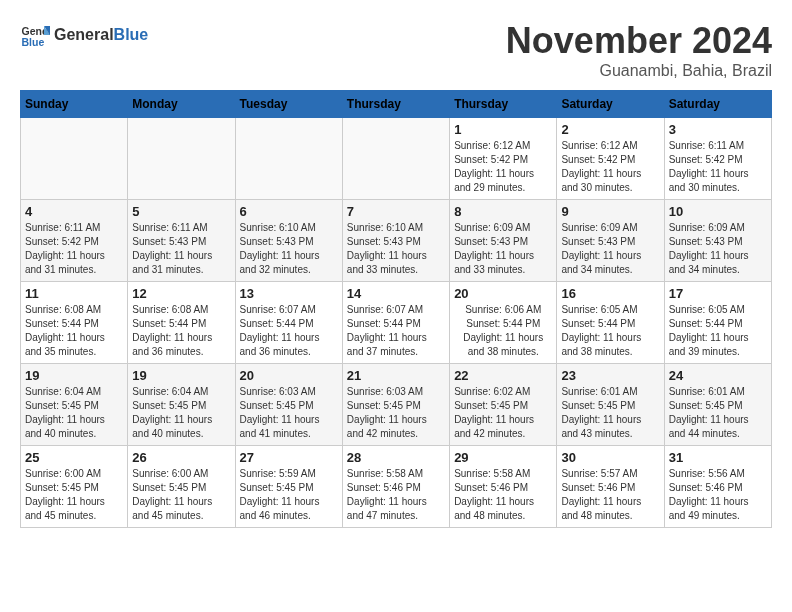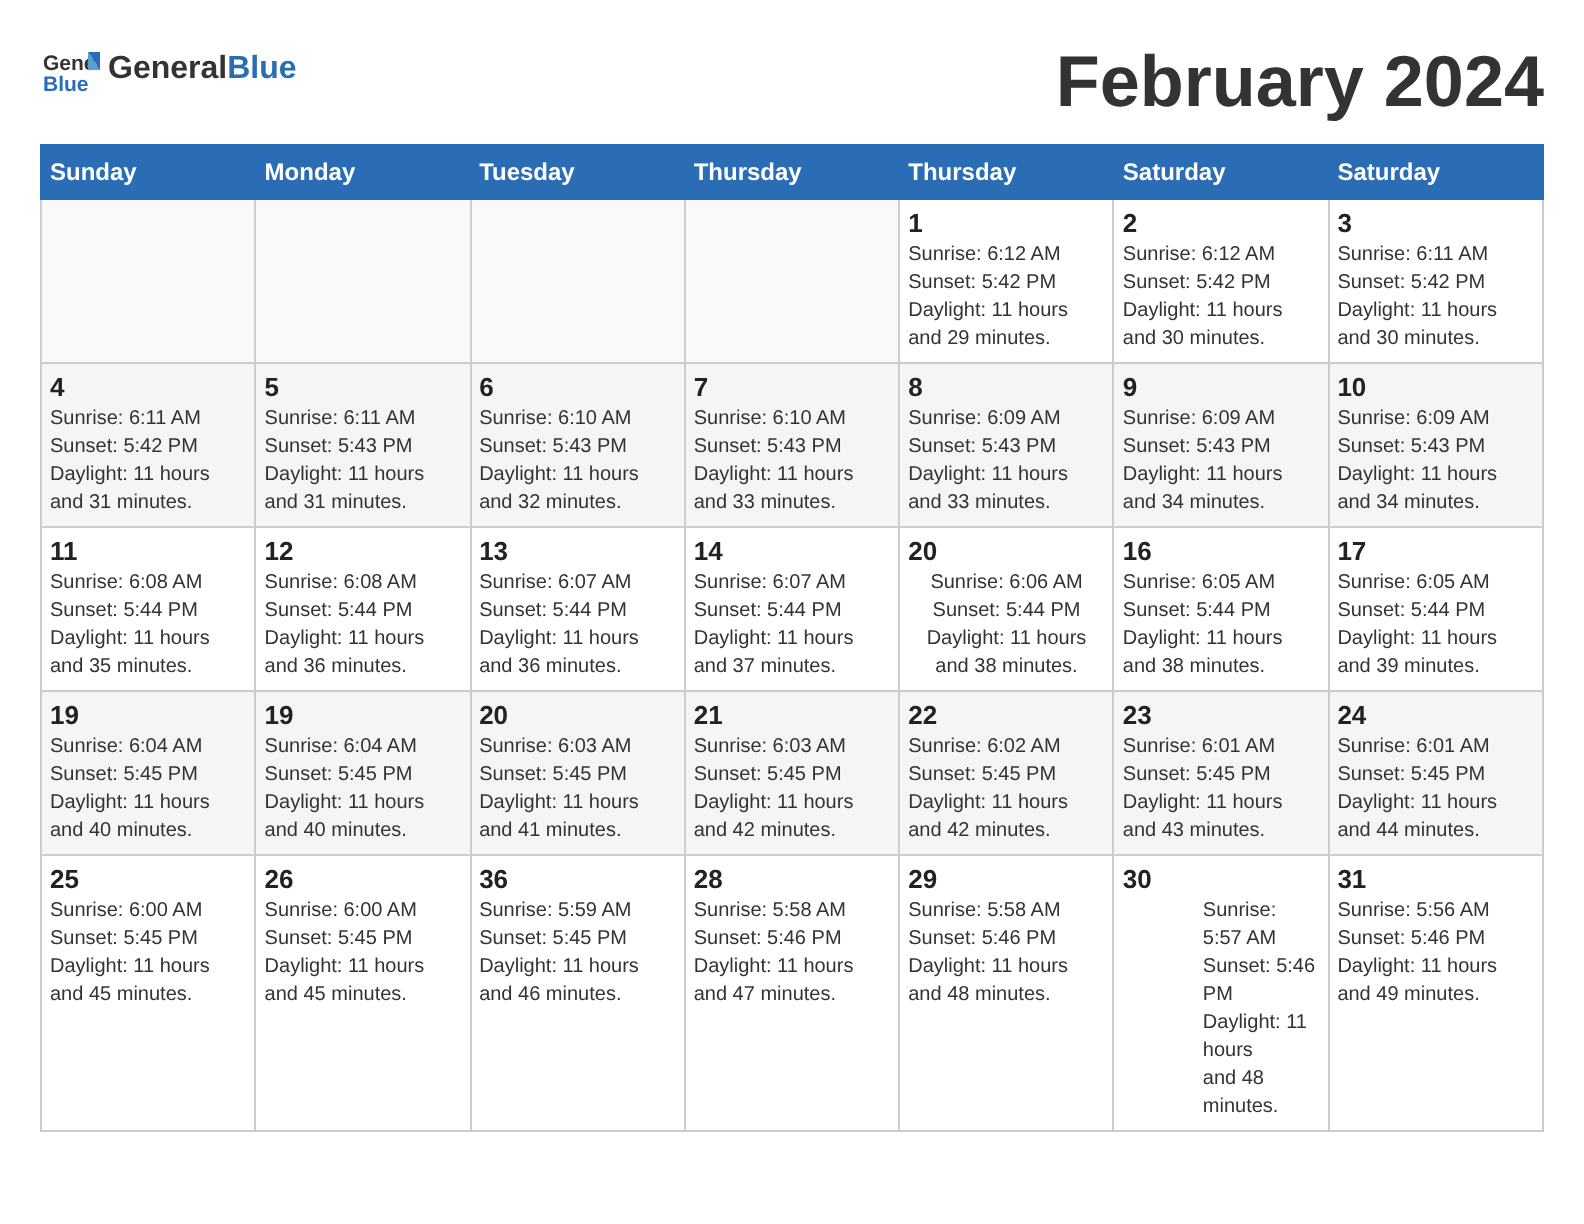--- a/index.html
+++ b/index.html
@@ -37,21 +37,21 @@
       font-size: 16px;
       color: #555;
     }
     .calendar {
       width: 100%;
       border-collapse: collapse;
       font-size: 11px;
     }
     .calendar th {
       background: #2a6db5;
-      color: #ffffff;
+      color: #000000;
       padding: 6px 4px;
       text-align: left;
       font-size: 12px;
       border: 1px solid #2a6db5;
     }
     .calendar td {
       border: 1px solid #ccc;
       vertical-align: top;
       padding: 4px;
       width: calc(100% / 7);
@@ -92,21 +92,22 @@
       <polygon points="32,8 40,20 32,20" fill="#5a9fd4"></polygon>
     </svg>
     <div>
       <div style="display:flex; gap:0;">
         <span style="font-size:16px;font-weight:bold;color:#333;">General</span>
           <span style="font-size:16px;font-weight:bold;color:#2a6db5;">Blue</span>
       </div>
     </div>
   </div>
   <div class="title-block">
-    <div class="title-month">February 2024</div>
+    <div class="title-month">November 2024</div>
+    <div class="title-location">Guanambi, Bahia, Brazil</div>
   </div>
 </div>
 
 <table class="calendar">
   <thead>
     <tr>
       <th>Sunday</th>
       <th>Monday</th>
       <th>Tuesday</th>
       <th>Thursday</th>
@@ -305,21 +306,21 @@
 and 45 minutes.</div>
         </td>
         <td>
           <span class="day-num">26</span>
           <div class="day-detail" style="white-space: pre-line;">Sunrise: 6:00 AM
 Sunset: 5:45 PM
 Daylight: 11 hours
 and 45 minutes.</div>
         </td>
         <td>
-          <span class="day-num">36</span>
+          <span class="day-num">27</span>
           <div class="day-detail" style="white-space: pre-line;">Sunrise: 5:59 AM
 Sunset: 5:45 PM
 Daylight: 11 hours
 and 46 minutes.</div>
         </td>
         <td>
           <span class="day-num">28</span>
           <div class="day-detail" style="white-space: pre-line;">Sunrise: 5:58 AM
 Sunset: 5:46 PM
 Daylight: 11 hours
@@ -327,21 +328,21 @@
         </td>
         <td>
           <span class="day-num">29</span>
           <div class="day-detail" style="white-space: pre-line;">Sunrise: 5:58 AM
 Sunset: 5:46 PM
 Daylight: 11 hours
 and 48 minutes.</div>
         </td>
         <td>
           <span class="day-num">30</span>
-          <div class="day-detail" style="white-space: pre-line; margin-left: 40px;">Sunrise: 5:57 AM
+          <div class="day-detail" style="white-space: pre-line;">Sunrise: 5:57 AM
 Sunset: 5:46 PM
 Daylight: 11 hours
 and 48 minutes.</div>
         </td>
         <td>
           <span class="day-num">31</span>
           <div class="day-detail" style="white-space: pre-line;">Sunrise: 5:56 AM
 Sunset: 5:46 PM
 Daylight: 11 hours
 and 49 minutes.</div>

